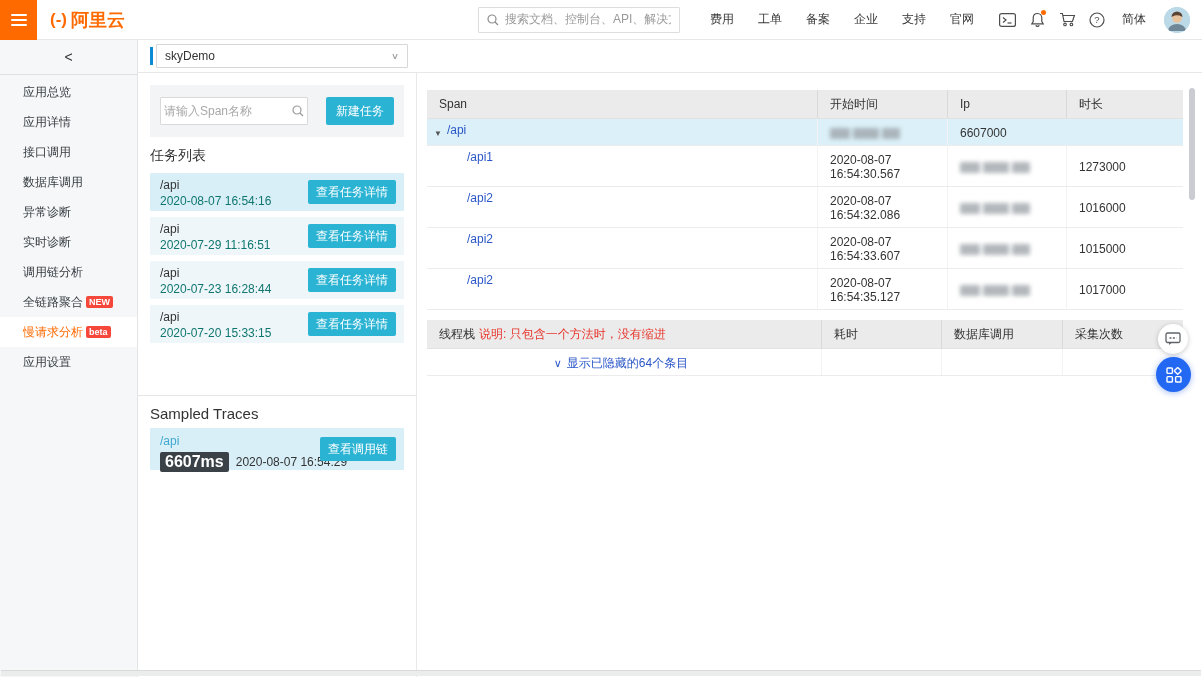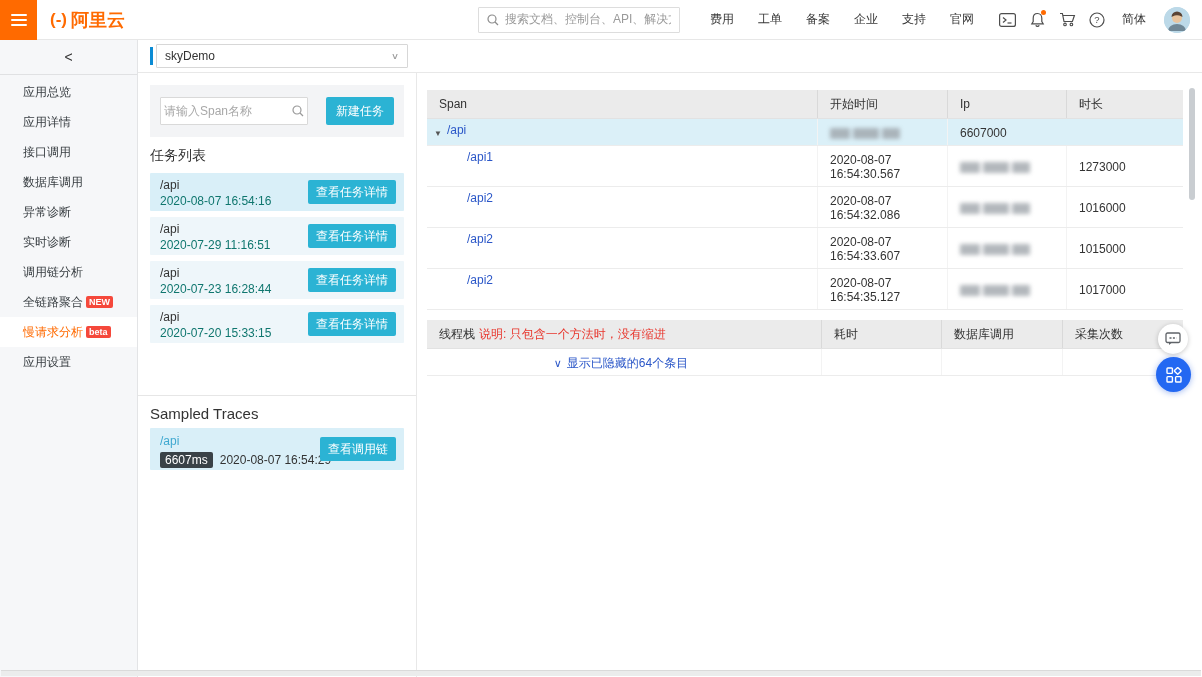--- a/index.html
+++ b/index.html
@@ -59,21 +59,21 @@
   .task-item { border-radius:1px; background:#eef6fa; padding:5px 10px 6px 10px; margin-bottom:6px; position:relative; height:38px; cursor:pointer; }
   .task-item.selected { background:#d9eff8; }
   .task-name { color:#333; line-height:15px; }
   .task-time { color:#0f766e; line-height:16px; }
   .task-btn { position:absolute; right:8px; top:7px; height:24px; padding:0 8px; }
   .panel-sep { border-top:1px solid #e6e6e6; margin-top:52px; }
   .sampled-title { font-size:15px; color:#333; margin:9px 12px 6px 12px; }
   .sampled-item { margin:0 12px; background:#d9eff8; border-radius:1px; padding:6px 10px 7px 10px; position:relative; height:42px; cursor:pointer; }
   .sampled-name { color:#3fa8d0; line-height:15px; }
   .sampled-line2 { display:flex; align-items:center; margin-top:3px; }
-  .dur-badge { background:var(--dark-badge,#3A4247); color:#fff; font-size:12px; font-weight:normal; padding:1px 5px; border-radius:2px; margin-right:7px; }
+  .dur-badge { background:var(--dark-badge,#3A4247); color:#fff; font-size:16px; font-weight:bold; padding:1px 5px; border-radius:2px; margin-right:7px; }
   .sampled-time { color:#333; }
   .sampled-btn { position:absolute; right:8px; top:9px; height:24px; padding:0 8px; }
 
   
   .main { flex:1; position:relative; min-width:0; }
   .tbl { width:756px; margin-left:10px; }
   .span-tbl { margin-top:17px; }
   .stack-tbl { margin-top:10px; }
   .trow { display:grid; align-items:stretch; border-bottom:1px solid #ececec; background:#fff; }
   .span-tbl .trow { grid-template-columns:390px 130px 119px 117px; }

